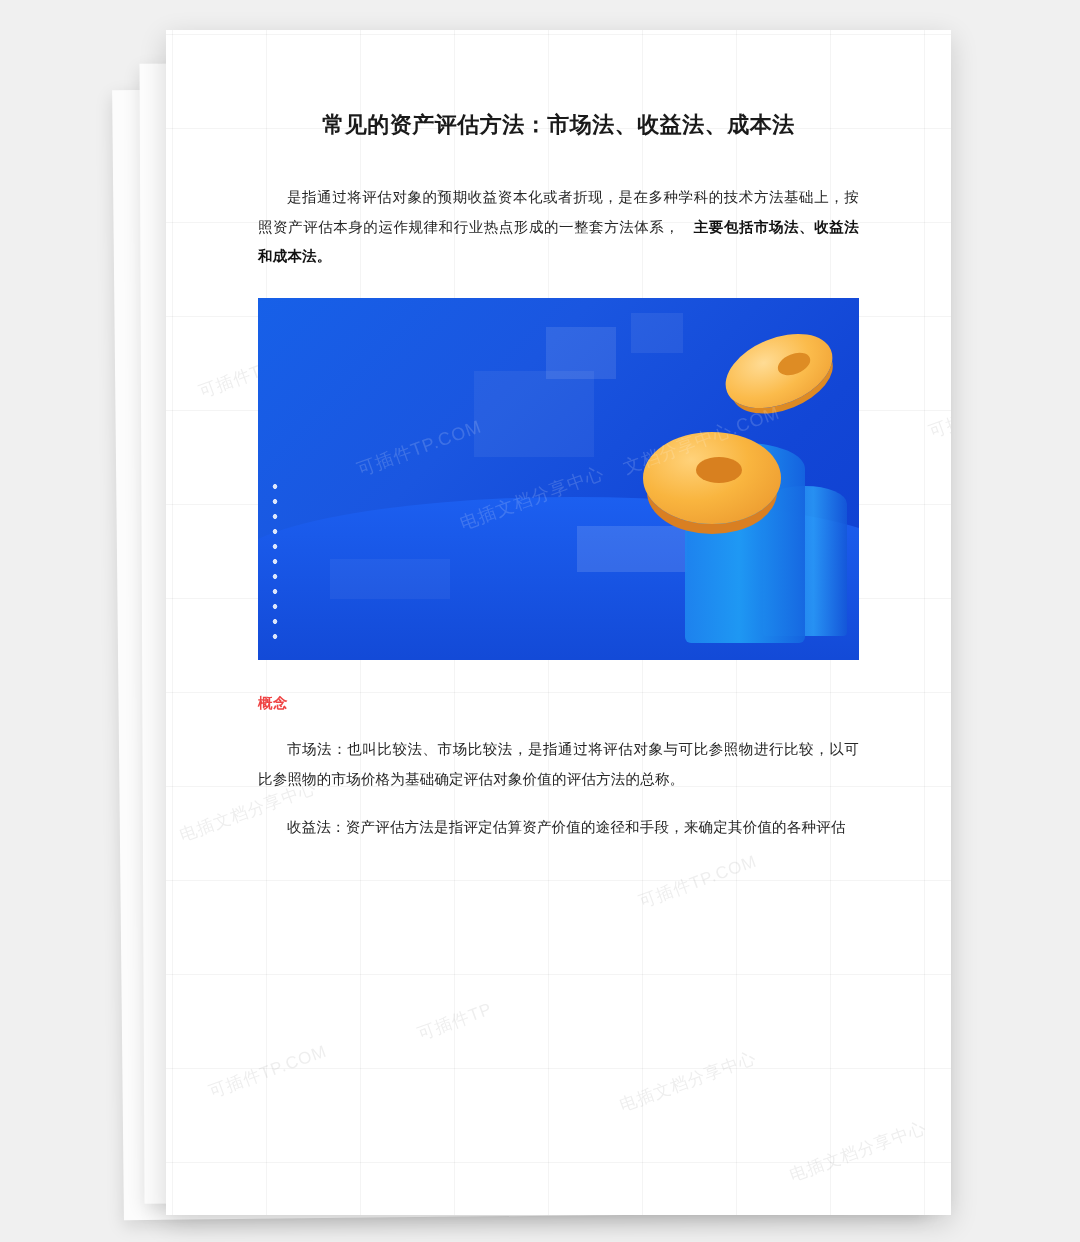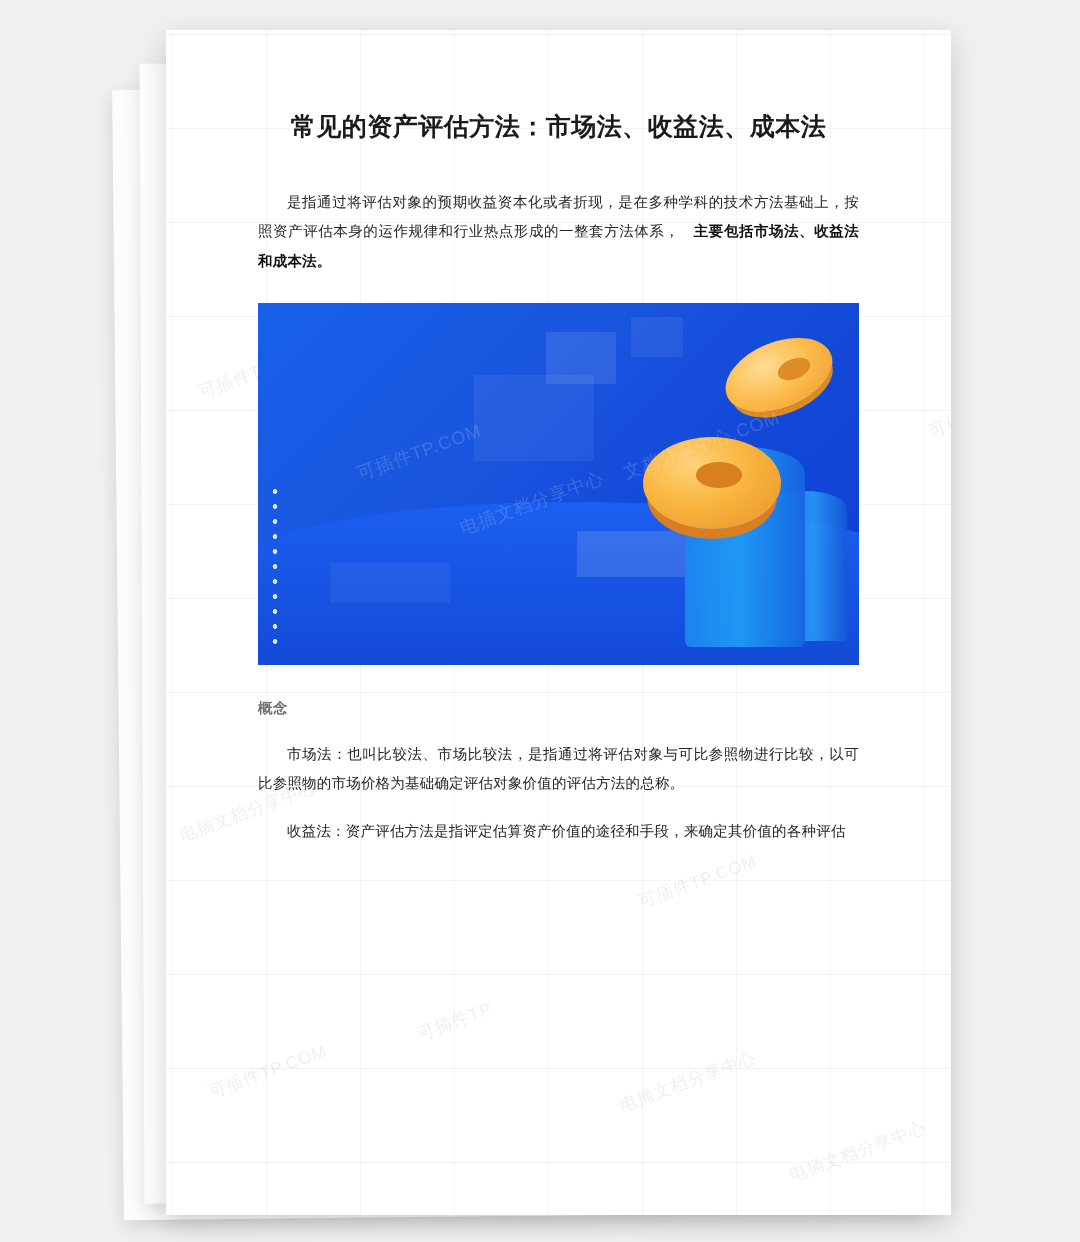--- a/index.html
+++ b/index.html
@@ -58,21 +58,21 @@
     background-position: 6px 4px;
     pointer-events: none;
   }
   .page-content {
     position: relative;
     padding: 78px 92px 0 92px;
   }
 
   
   .doc-title {
-    font-size: 25px;
+    font-size: 22px;
     font-weight: bold;
     color: #1a1a1a;
     text-align: center;
     letter-spacing: 0.5px;
     margin: 0 0 42px 0;
     line-height: 1.5;
   }
 
   
   .para {
@@ -203,21 +203,21 @@
     text-shadow: 3px 3px 0 rgba(255,90,120,0.55), -2px -2px 0 rgba(120,220,255,0.45);
   }
   .hero-title .line2 {
     display: block;
   }
 
   
   .section-heading {
     font-size: 14.5px;
     font-weight: bold;
-    color: #737373;
+    color: #ef4444;
     margin: 0 0 22px 0;
     letter-spacing: 0.4px;
   }
 
   
   .wm {
     position: absolute;
     color: rgba(120,120,120,0.13);
     font-size: 17px;
     letter-spacing: 1px;

